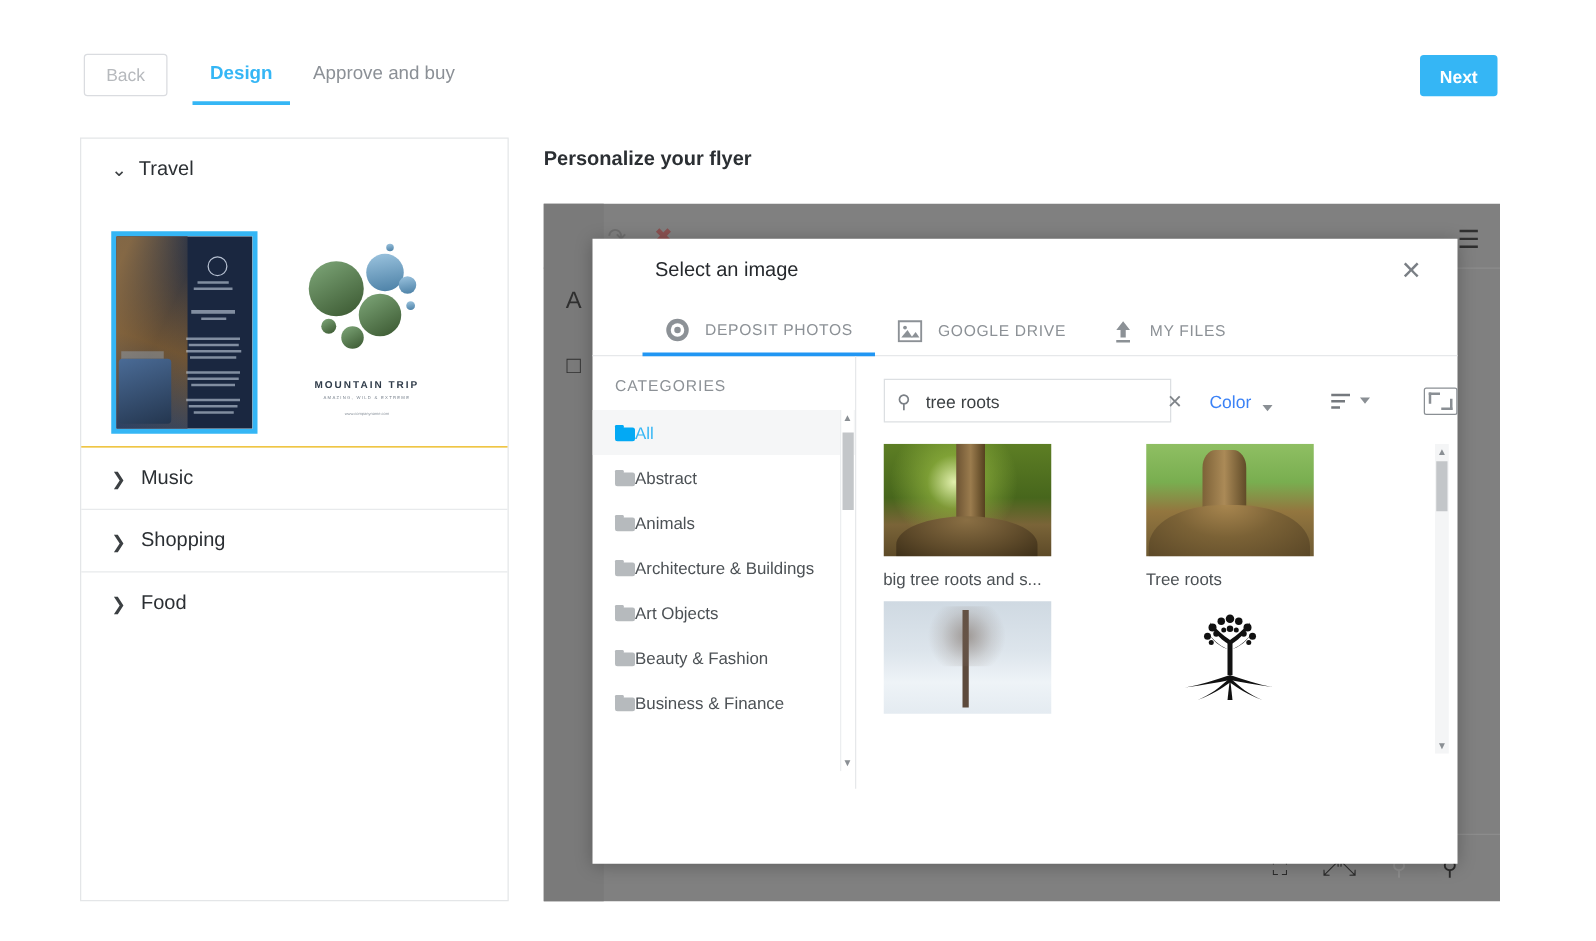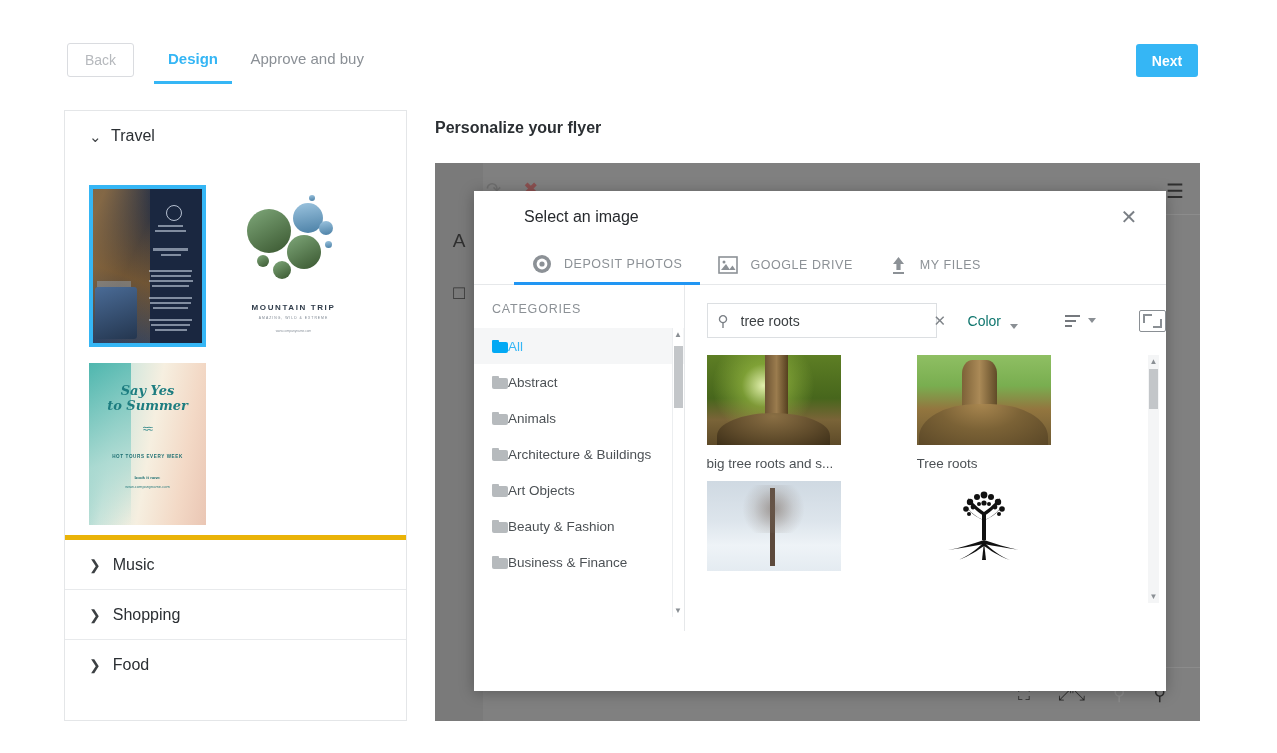--- a/index.html
+++ b/index.html
@@ -39,21 +39,21 @@
   
   .lpanel {
     position: absolute; left: 64px; top: 110px; width: 343px; height: 611px;
     border: 1px solid #e4e6e8; background: #fff;
   }
   .acc-head {
     height: 50px; display: flex; align-items: center; gap: 10px;
     padding: 0 0 0 24px; font-size: 16px; color: #2b2f33; cursor: pointer;
   }
   .acc-head .chev { width: 12px; color: #3c4043; font-size: 15px; line-height: 1; }
-  .acc-body { padding: 24px 0 10px 0; border-bottom: 5px solid #eab308; }
+  .acc-body { padding: 24px 0 10px 0; border-bottom: 1px solid #eab308; }
   .thumb-row { display: flex; padding: 0 24px; gap: 29px; }
   .thumb { width: 117px; cursor: pointer; }
   .thumb .frame { width: 117px; height: 162px; position: relative; overflow: hidden; }
   .thumb.selected .frame { border: 4px solid #35b6f5; }
 
   
   .fly1 { position: absolute; inset: 0; background: #1a2740; }
   .fly1:before {
     content: ""; position: absolute; left: 0; top: 0; width: 52%; height: 100%;
     background:
@@ -189,21 +189,21 @@
     padding: 0 10px; gap: 10px; background: #fff;
   }
   .search-wrap input {
     flex: 1; border: 0; outline: 0; font-size: 14px; color: #3c4043;
     font-family: "Liberation Sans", sans-serif; background: transparent;
   }
   .s-ic { color: #7a7f85; font-size: 15px; }
   .s-clear { color: #80858a; font-size: 15px; cursor: pointer; }
   .color-sel {
     margin-left: 31px; display: flex; align-items: flex-end; gap: 9px;
-    font-size: 14px; color: #0f766e; cursor: pointer;
+    font-size: 14px; color: #3b82f6; cursor: pointer;
   }
   .caret { width: 0; height: 0; border-left: 4.5px solid transparent; border-right: 4.5px solid transparent; border-top: 5px solid #8a8f94; }
   .sort-btn { margin-left: 47px; display: flex; align-items: center; gap: 8px; cursor: pointer; }
   .sort-lines i { display: block; background: #75797e; height: 2px; margin-bottom: 3px; }
   .sort-lines i:nth-child(1) { width: 15px; }
   .sort-lines i:nth-child(2) { width: 11px; }
   .sort-lines i:nth-child(3) { width: 7px; margin-bottom: 0; }
   .orient-btn {
     margin-left: 43px; width: 27px; height: 22px; border: 1.5px solid #8a8f94; border-radius: 2px;
     position: relative; cursor: pointer;
@@ -345,37 +345,20 @@
                 <b>MOUNTAIN TRIP</b>
                 <i>AMAZING, WILD &amp; EXTREME</i>
                 <u>www.companyname.com</u>
               </div>
             </div>
           </div>
         </div>
 
       </div>
 
-      <div class="thumb-row" style="margin-top:16px">
-        <div class="thumb">
-          <div class="frame">
-            <div class="fly3">
-              <div class="wash"></div>
-              <div class="f3-txt">
-                <b>Say Yes</b>
-                <b>to Summer</b>
-                <div class="f3-wave">≈≈</div>
-                <div class="f3-sub">HOT TOURS EVERY WEEK</div>
-                <div class="f3-book">book it now:</div>
-                <div class="f3-url">www.companyname.com</div>
-              </div>
-            </div>
-          </div>
-        </div>
-      </div>
     </div>
 
     <div class="acc-item">
       <span class="chev">❯</span>
       <span>Music</span>
     </div>
     <div class="acc-item">
       <span class="chev">❯</span>
       <span>Shopping</span>
     </div>

